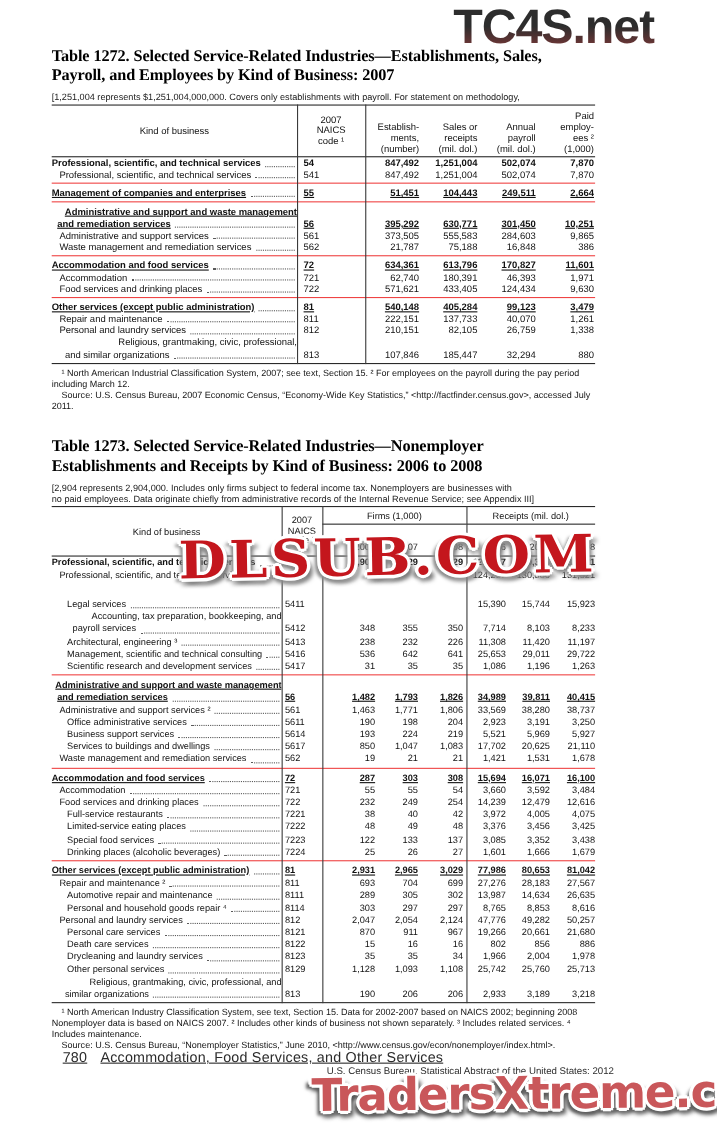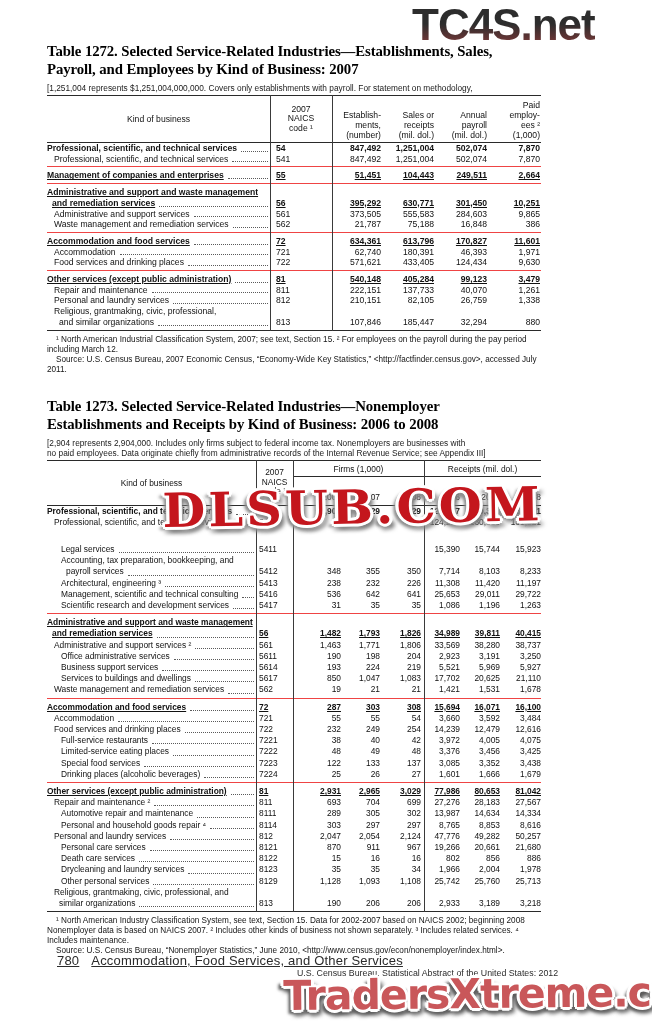--- a/index.html
+++ b/index.html
@@ -29,21 +29,21 @@
   .h-kind{align-self:center;text-align:center;}
   .h-code{align-self:center;text-align:center;line-height:9.6px;}
   .h-num{display:flex;flex-direction:column;justify-content:flex-end;text-align:right;padding:0 1px 2px 0;line-height:10px;}
   .tbody{border-bottom:1.5px solid #2a2a2a;padding-bottom:2px;}
   .trow{display:grid;align-items:end;}
   .t1272 .trow{grid-template-columns:223px 62px 50px 53px 53px 53px;line-height:10.7px;}
   .t1273 .trow{grid-template-columns:209px 37px 51px 39px 41px 38px 40px 39px;line-height:11.2px;}
   .trow.bold{font-weight:bold;}
   .trow.sep{border-top:1px solid #ef4444;padding-top:3px;margin-top:2px;text-decoration:underline;}
   .cell{min-width:0;}
-  .lab{overflow:hidden;}
+  .lab{overflow:hidden;text-align:right;}
   .lt{white-space:nowrap;}
   .l2{display:flex;}
   .leader{flex:1 1 auto;min-width:3px;border-bottom:1.6px dotted #5a5a5a;align-self:flex-end;margin:0 2px 2px 4px;}
   .code{padding-left:6px;}
   .t1273 .code{padding-left:3px;}
   .num{text-align:right;padding-right:1px;}
   .t1273 .n0,.t1273 .n1,.t1273 .n2{padding-right:3px;}
   .t1273 .n3,.t1273 .n4{padding-right:2px;}
   .t1273 .n5{padding-right:0;}
   
@@ -696,21 +696,21 @@
                 <span class="lt" style="padding-left: 14px;">Automotive repair and maintenance</span>
                 <span class="leader"></span>
               </div>
             </div>
             <div class="cell code">8111</div>
             <div class="cell num n0">289</div>
             <div class="cell num n1">305</div>
             <div class="cell num n2">302</div>
             <div class="cell num n3">13,987</div>
             <div class="cell num n4">14,634</div>
-            <div class="cell num n5">14,334</div>
+            <div class="cell num n5">26,635</div>
           </div>
           <div class="trow">
             <div class="cell lab">
               <div class="l2">
                 <span class="lt" style="padding-left: 14px;">Personal and household goods repair ⁴</span>
                 <span class="leader"></span>
               </div>
             </div>
             <div class="cell code">8114</div>
             <div class="cell num n0">303</div>

